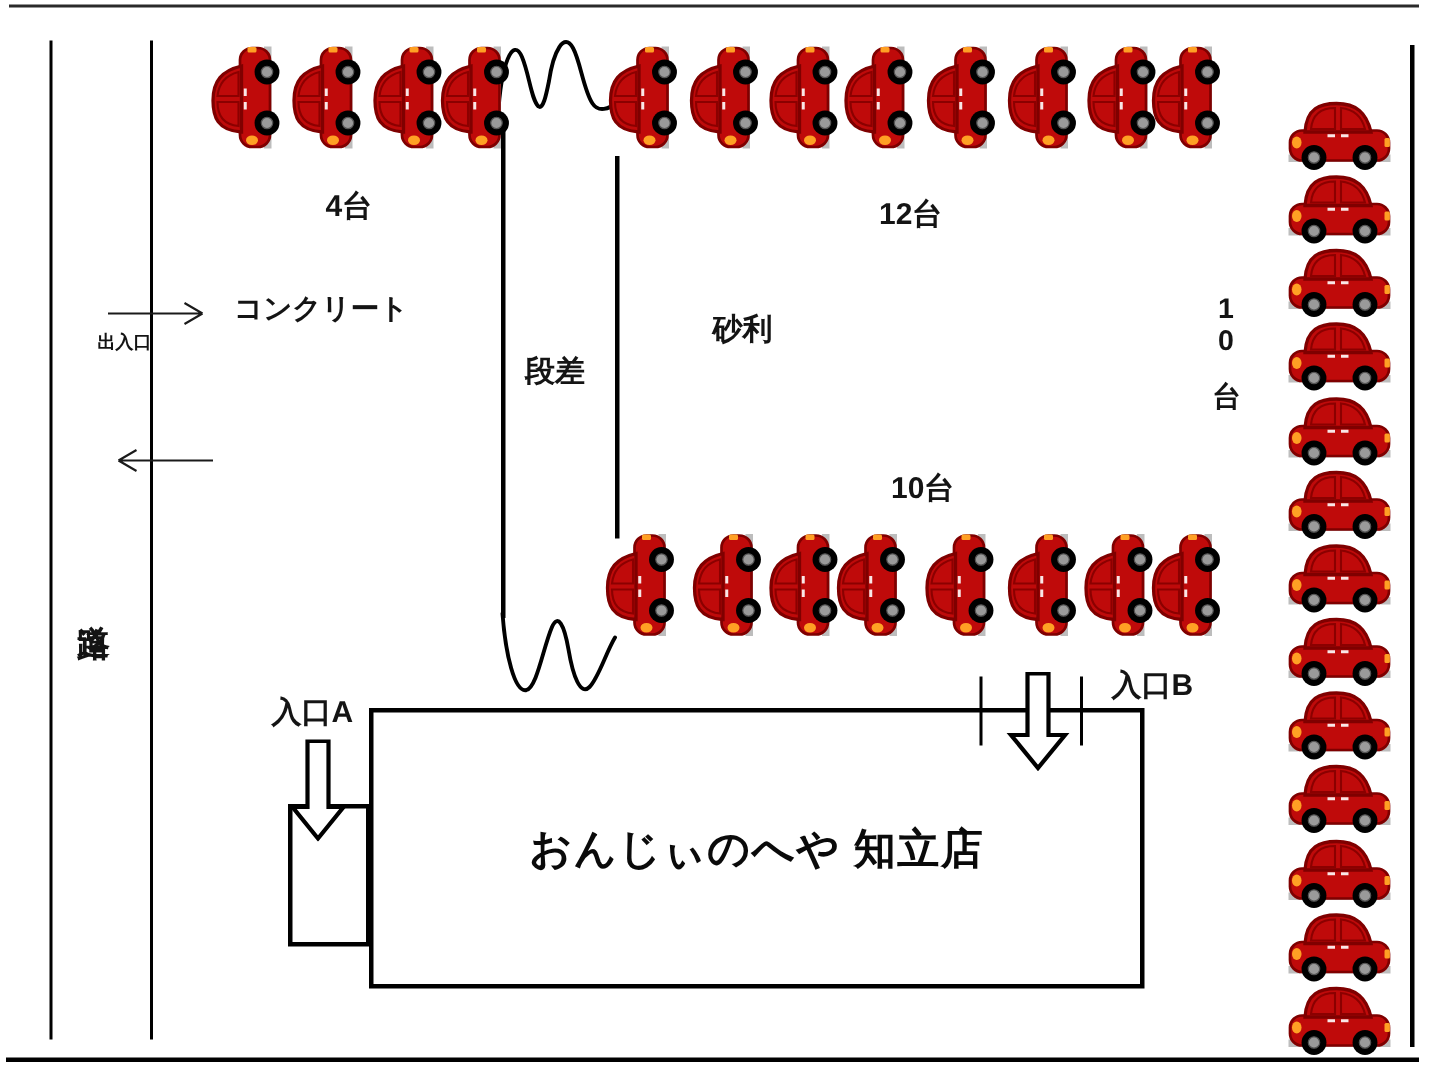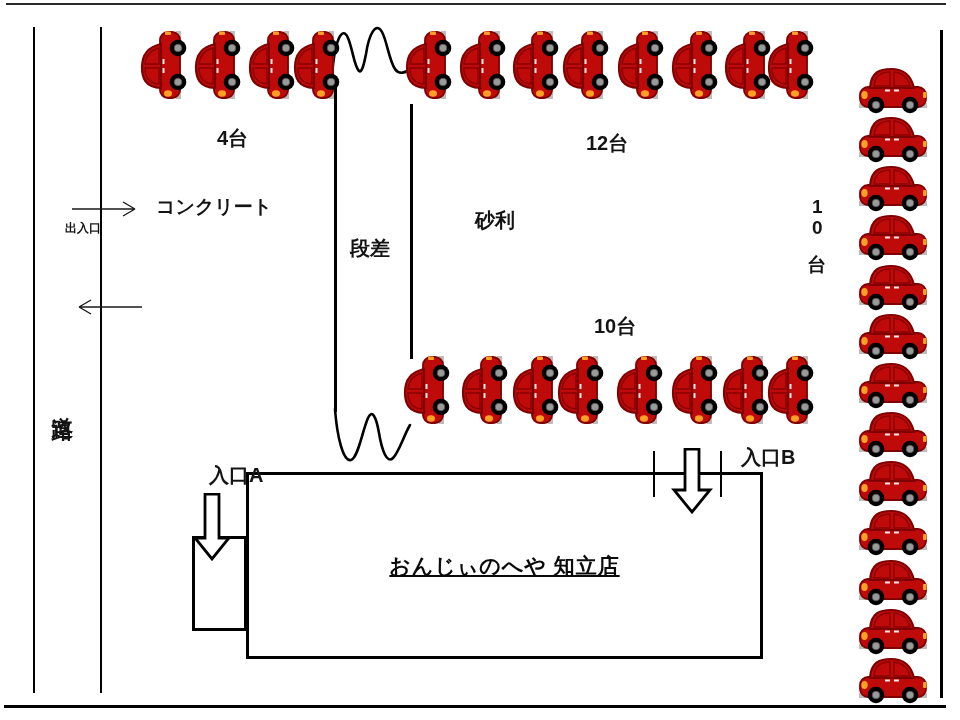--- a/index.html
+++ b/index.html
@@ -8,21 +8,21 @@
     font-family:"Liberation Sans","DejaVu Sans",sans-serif;color:#111;
   }
   .abs{position:absolute;}
   .lbl{position:absolute;white-space:nowrap;color:#141414;line-height:1.15;font-weight:bold;}
   .vtext{writing-mode:vertical-rl;text-orientation:upright;letter-spacing:2px;}
   .hline,.vline{position:absolute;background:var(--line-color,#000);}
   .building{
     position:absolute;border:3px solid #000;background:#fff;
     display:flex;align-items:center;justify-content:center;
   }
-  .store-name{font-weight:bold;font-size:21px;letter-spacing:1px;color:#0a0a0a;text-decoration:underline;}
+  .store-name{font-weight:bold;font-size:28px;letter-spacing:1px;color:#0a0a0a;}
   .car{position:absolute;}
   svg{display:block;}
   .sq path{fill:none;stroke:#000;stroke-width:2.6;stroke-linecap:round;}
   .thin-arrow path{fill:none;stroke:#1a1a1a;stroke-width:1.4;stroke-linecap:butt;}
   .block-arrow polygon{fill:#fff;stroke:#000;stroke-width:2.8;stroke-linejoin:miter;}
 </style>
 </head>
 <body>
 
 <svg width="0" height="0" style="position:absolute" aria-hidden="true">
@@ -80,21 +80,21 @@
   <div class="lbl" style="left:217px;top:127px;font-size:20px;">4台</div>
   <div class="lbl" style="left:586px;top:132px;font-size:20px;">12台</div>
   <div class="lbl" style="left:594px;top:315px;font-size:20px;">10台</div>
   <div class="lbl vtext" style="left:806px;top:196px;font-size:19px;letter-spacing:0;">10台</div>
 
   <div class="building" style="left:192px;top:536px;width:49px;height:89px;"></div>
   <div class="building" style="left:246px;top:472px;width:511px;height:181px;">
     <div class="store-name">おんじぃのへや 知立店</div>
   </div>
 
-  <div class="lbl" style="left:181px;top:464px;font-size:20px;margin-left:28px;">入口A</div>
+  <div class="lbl" style="left:181px;top:464px;font-size:20px;">入口A</div>
   <svg class="abs block-arrow" style="left:190px;top:493px;" width="44" height="68" viewBox="0 0 44 68">
     <polygon points="15,1 29,1 29,45 39,45 22,66 5,45 15,45"></polygon>
   </svg>
 
   <div class="lbl" style="left:741px;top:446px;font-size:20px;">入口B</div>
   <div class="vline" style="left:653px;top:451px;width:2px;height:46px;"></div>
   <div class="vline" style="left:720px;top:451px;width:2px;height:46px;"></div>
   <svg class="abs block-arrow" style="left:670px;top:448px;" width="44" height="66" viewBox="0 0 44 66">
     <polygon points="15,1 29,1 29,42 40,42 22,64 4,42 15,42"></polygon>
   </svg>

